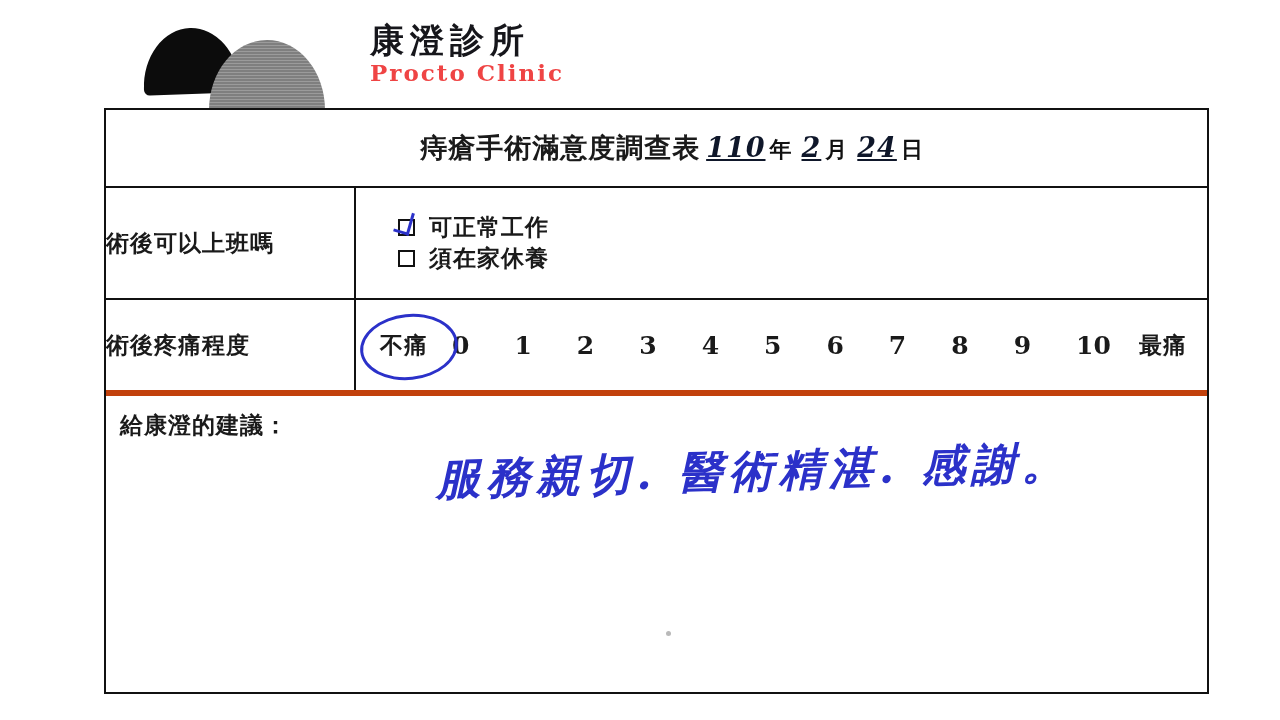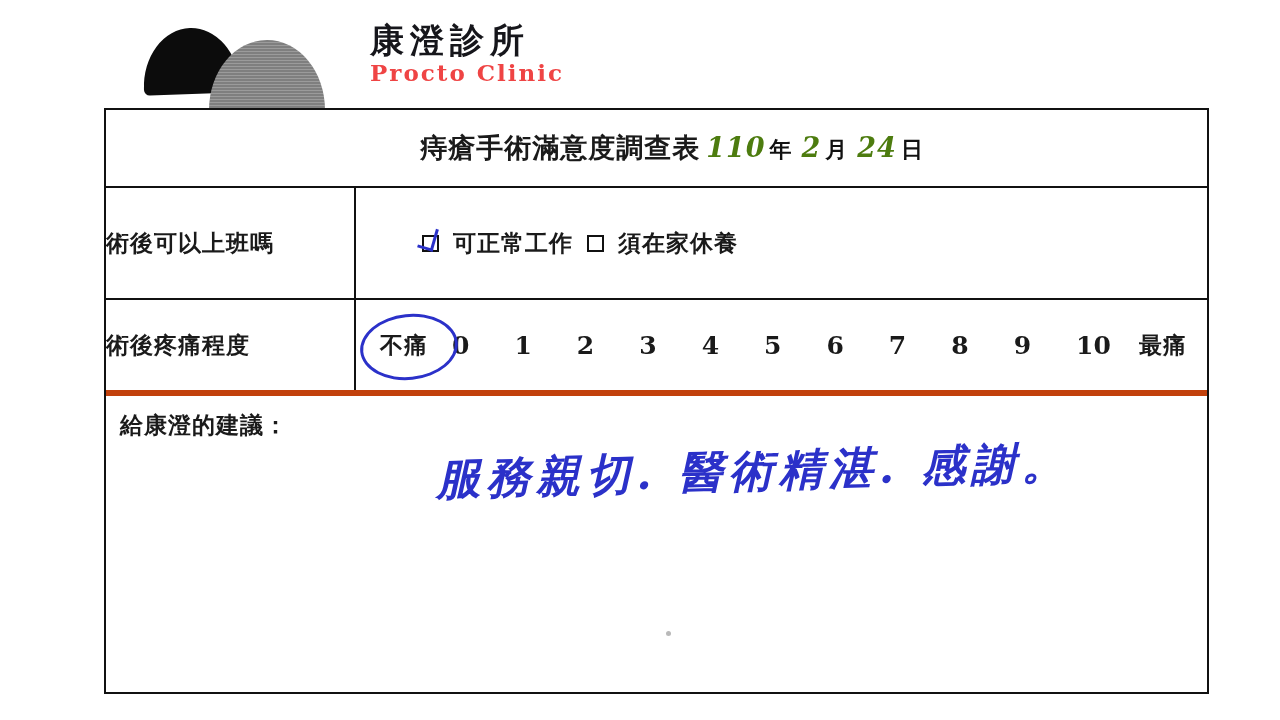--- a/index.html
+++ b/index.html
@@ -117,23 +117,24 @@
     letter-spacing: 1px;
     font-family: Liberation Mono, monospace;
   }
   .date-group {
     display: flex;
     align-items: baseline;
     margin-left: 6px;
   }
   .hand {
     font-family: "DejaVu Serif", "Liberation Serif", serif;
-    color: #4d7c0f;
+    color: #0f172a;
     font-style: italic;
     font-weight: 600;
+    text-decoration: underline;
   }
   .date-num {
     font-size: 27px;
     letter-spacing: 1px;
   }
   .date-unit {
     font-size: 22px;
     font-weight: 700;
     margin: 0 10px 0 4px;
     color: #111;
@@ -166,23 +167,23 @@
   .cell-body {
     flex: 1;
     box-sizing: border-box;
     position: relative;
     display: flex;
     align-items: center;
   }
 
   
   .options {
-    padding-left: 66px;
-    display: flex;
-    gap: 14px;
+    padding-left: 42px;
+    display: flex;
+    flex-direction: column;
     justify-content: center;
     height: 100%;
     box-sizing: border-box;
   }
   .option {
     display: flex;
     align-items: center;
     font-size: 23px;
     font-weight: 700;
     letter-spacing: 1px;

